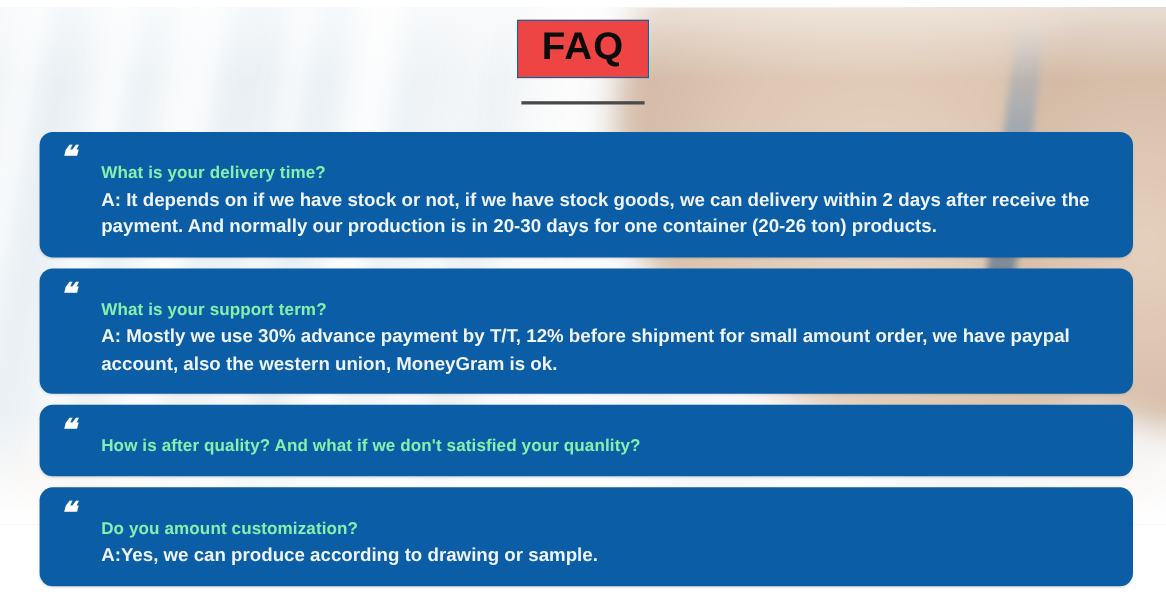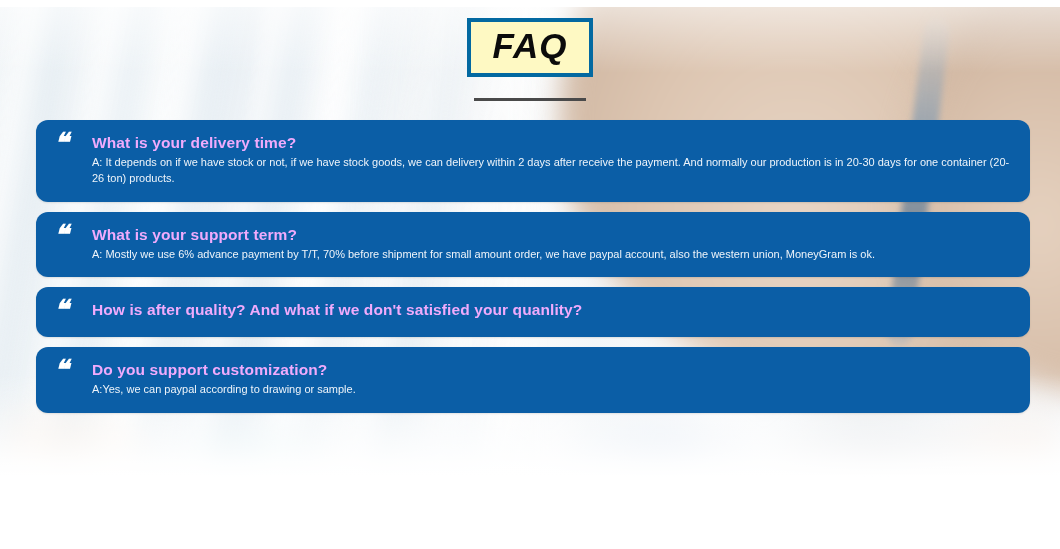--- a/index.html
+++ b/index.html
@@ -152,23 +152,22 @@
     top: 18px;
     width: 1060px;
     text-align: center;
     z-index: 5;
   }
 
   .faq-title-box {
     display: inline-block;
     padding: 6px 22px 8px 22px;
     min-width: 112px;
-    background: #fef9c3;
-    border: 4px solid #0369a1;
-    font-style: italic;
+    background: #ef4444;
+    border: 1px solid #0369a1;
   }
 
   .faq-title-text {
     font-size: 35px;
     font-weight: bold;
     letter-spacing: 1px;
     color: #0b0b0b;
     line-height: 1.05;
     font-family: "Liberation Sans", sans-serif;
   }
@@ -209,29 +208,30 @@
     line-height: 22px;
     font-weight: bold;
     font-style: italic;
     font-family: "Liberation Serif", serif;
     user-select: none;
   }
 
   .faq-q {
     font-size: 15.5px;
     font-weight: bold;
-    color: #f0abfc;
+    color: #86efac;
     letter-spacing: .1px;
     line-height: 1.28;
     margin-bottom: 2px;
+    margin-top: 15px;
   }
 
   .faq-a {
-    font-size: 11px;
-    font-weight: normal;
+    font-size: 17px;
+    font-weight: bold;
     color: #eef4fa;
     line-height: 1.45;
     letter-spacing: 0;
   }
 </style>
 </head>
 <body>
 
 <div id="stage">
 
@@ -257,29 +257,29 @@
 
     <div class="faq-card">
       <span class="quote-icon">❝</span>
       <div class="faq-q">What is your delivery time?</div>
       <div class="faq-a">A: It depends on if we have stock or not, if we have stock goods, we can delivery within 2 days after receive the payment. And normally our production is in 20-30 days for one container (20-26 ton) products.</div>
     </div>
 
     <div class="faq-card">
       <span class="quote-icon">❝</span>
       <div class="faq-q">What is your support term?</div>
-      <div class="faq-a">A: Mostly we use 6% advance payment by T/T, 70% before shipment for small amount order, we have paypal account, also the western union, MoneyGram is ok.</div>
+      <div class="faq-a">A: Mostly we use 30% advance payment by T/T, 12% before shipment for small amount order, we have paypal account, also the western union, MoneyGram is ok.</div>
     </div>
 
     <div class="faq-card">
       <span class="quote-icon">❝</span>
       <div class="faq-q">How is after quality? And what if we don't satisfied your quanlity?</div>
     </div>
 
     <div class="faq-card">
       <span class="quote-icon">❝</span>
-      <div class="faq-q">Do you support customization?</div>
-      <div class="faq-a">A:Yes, we can paypal according to drawing or sample.</div>
+      <div class="faq-q">Do you amount customization?</div>
+      <div class="faq-a">A:Yes, we can produce according to drawing or sample.</div>
     </div>
 
   </div>
 
 </div>
 
 </body></html>

